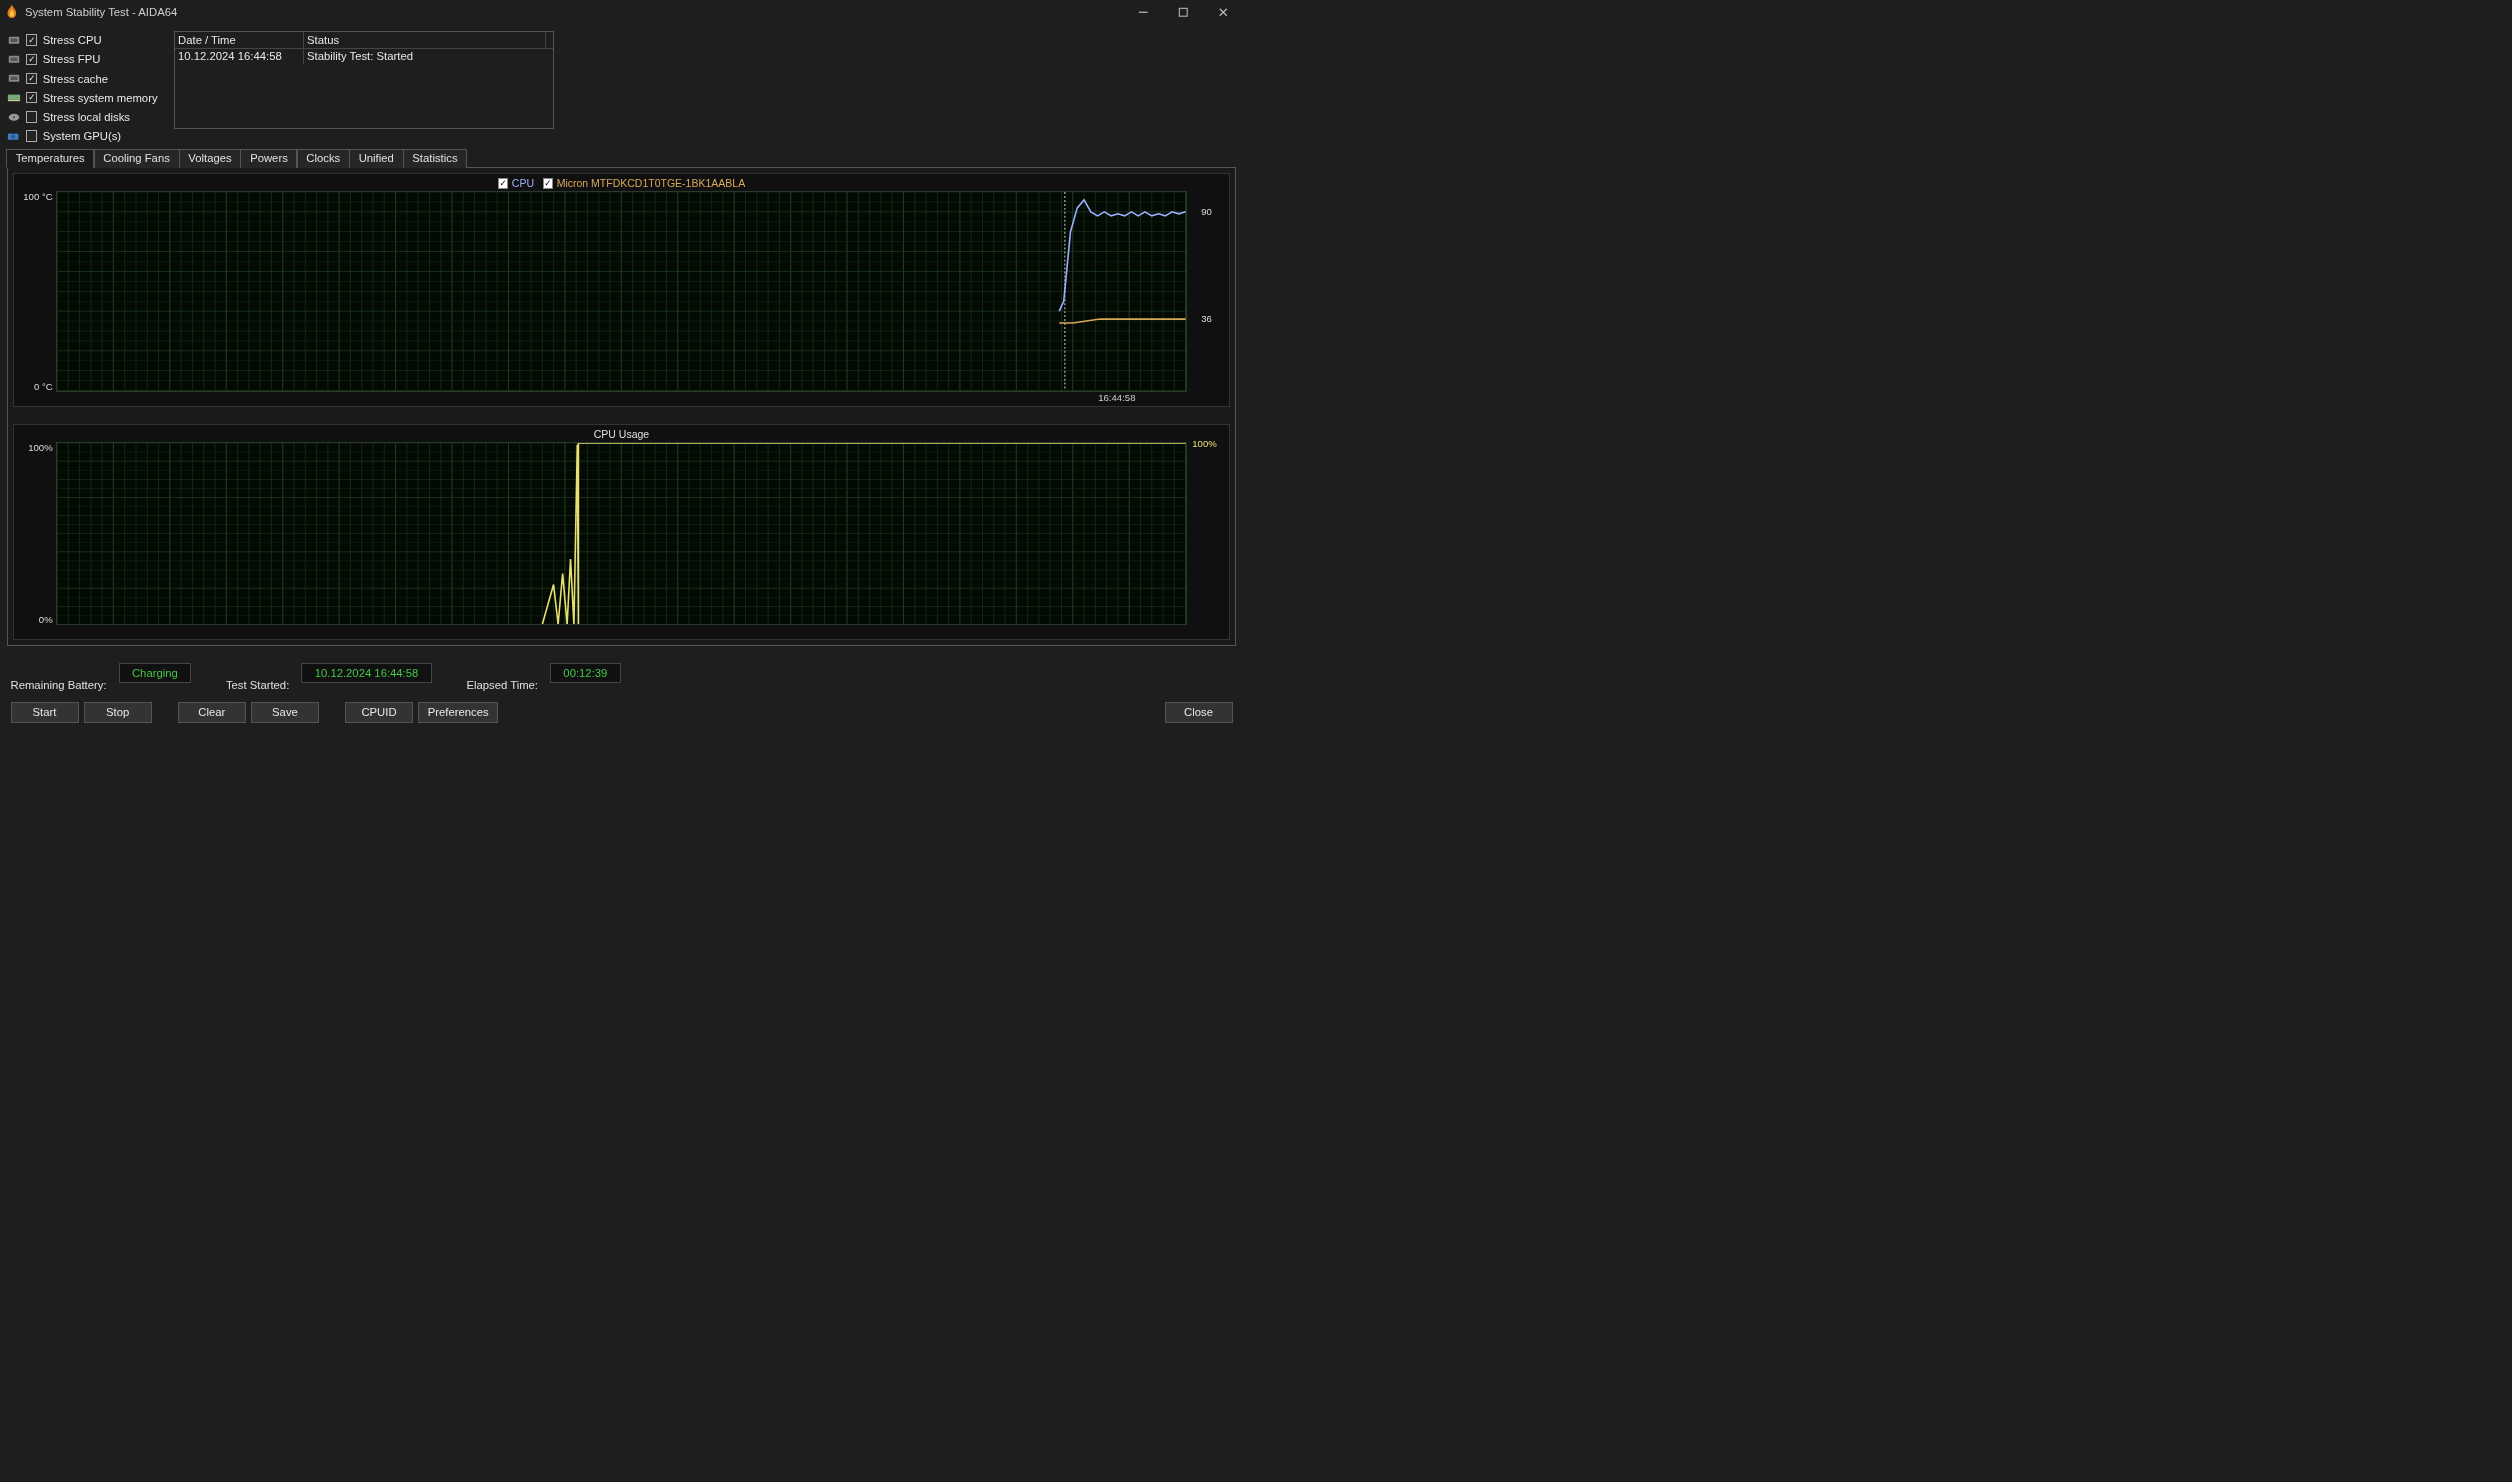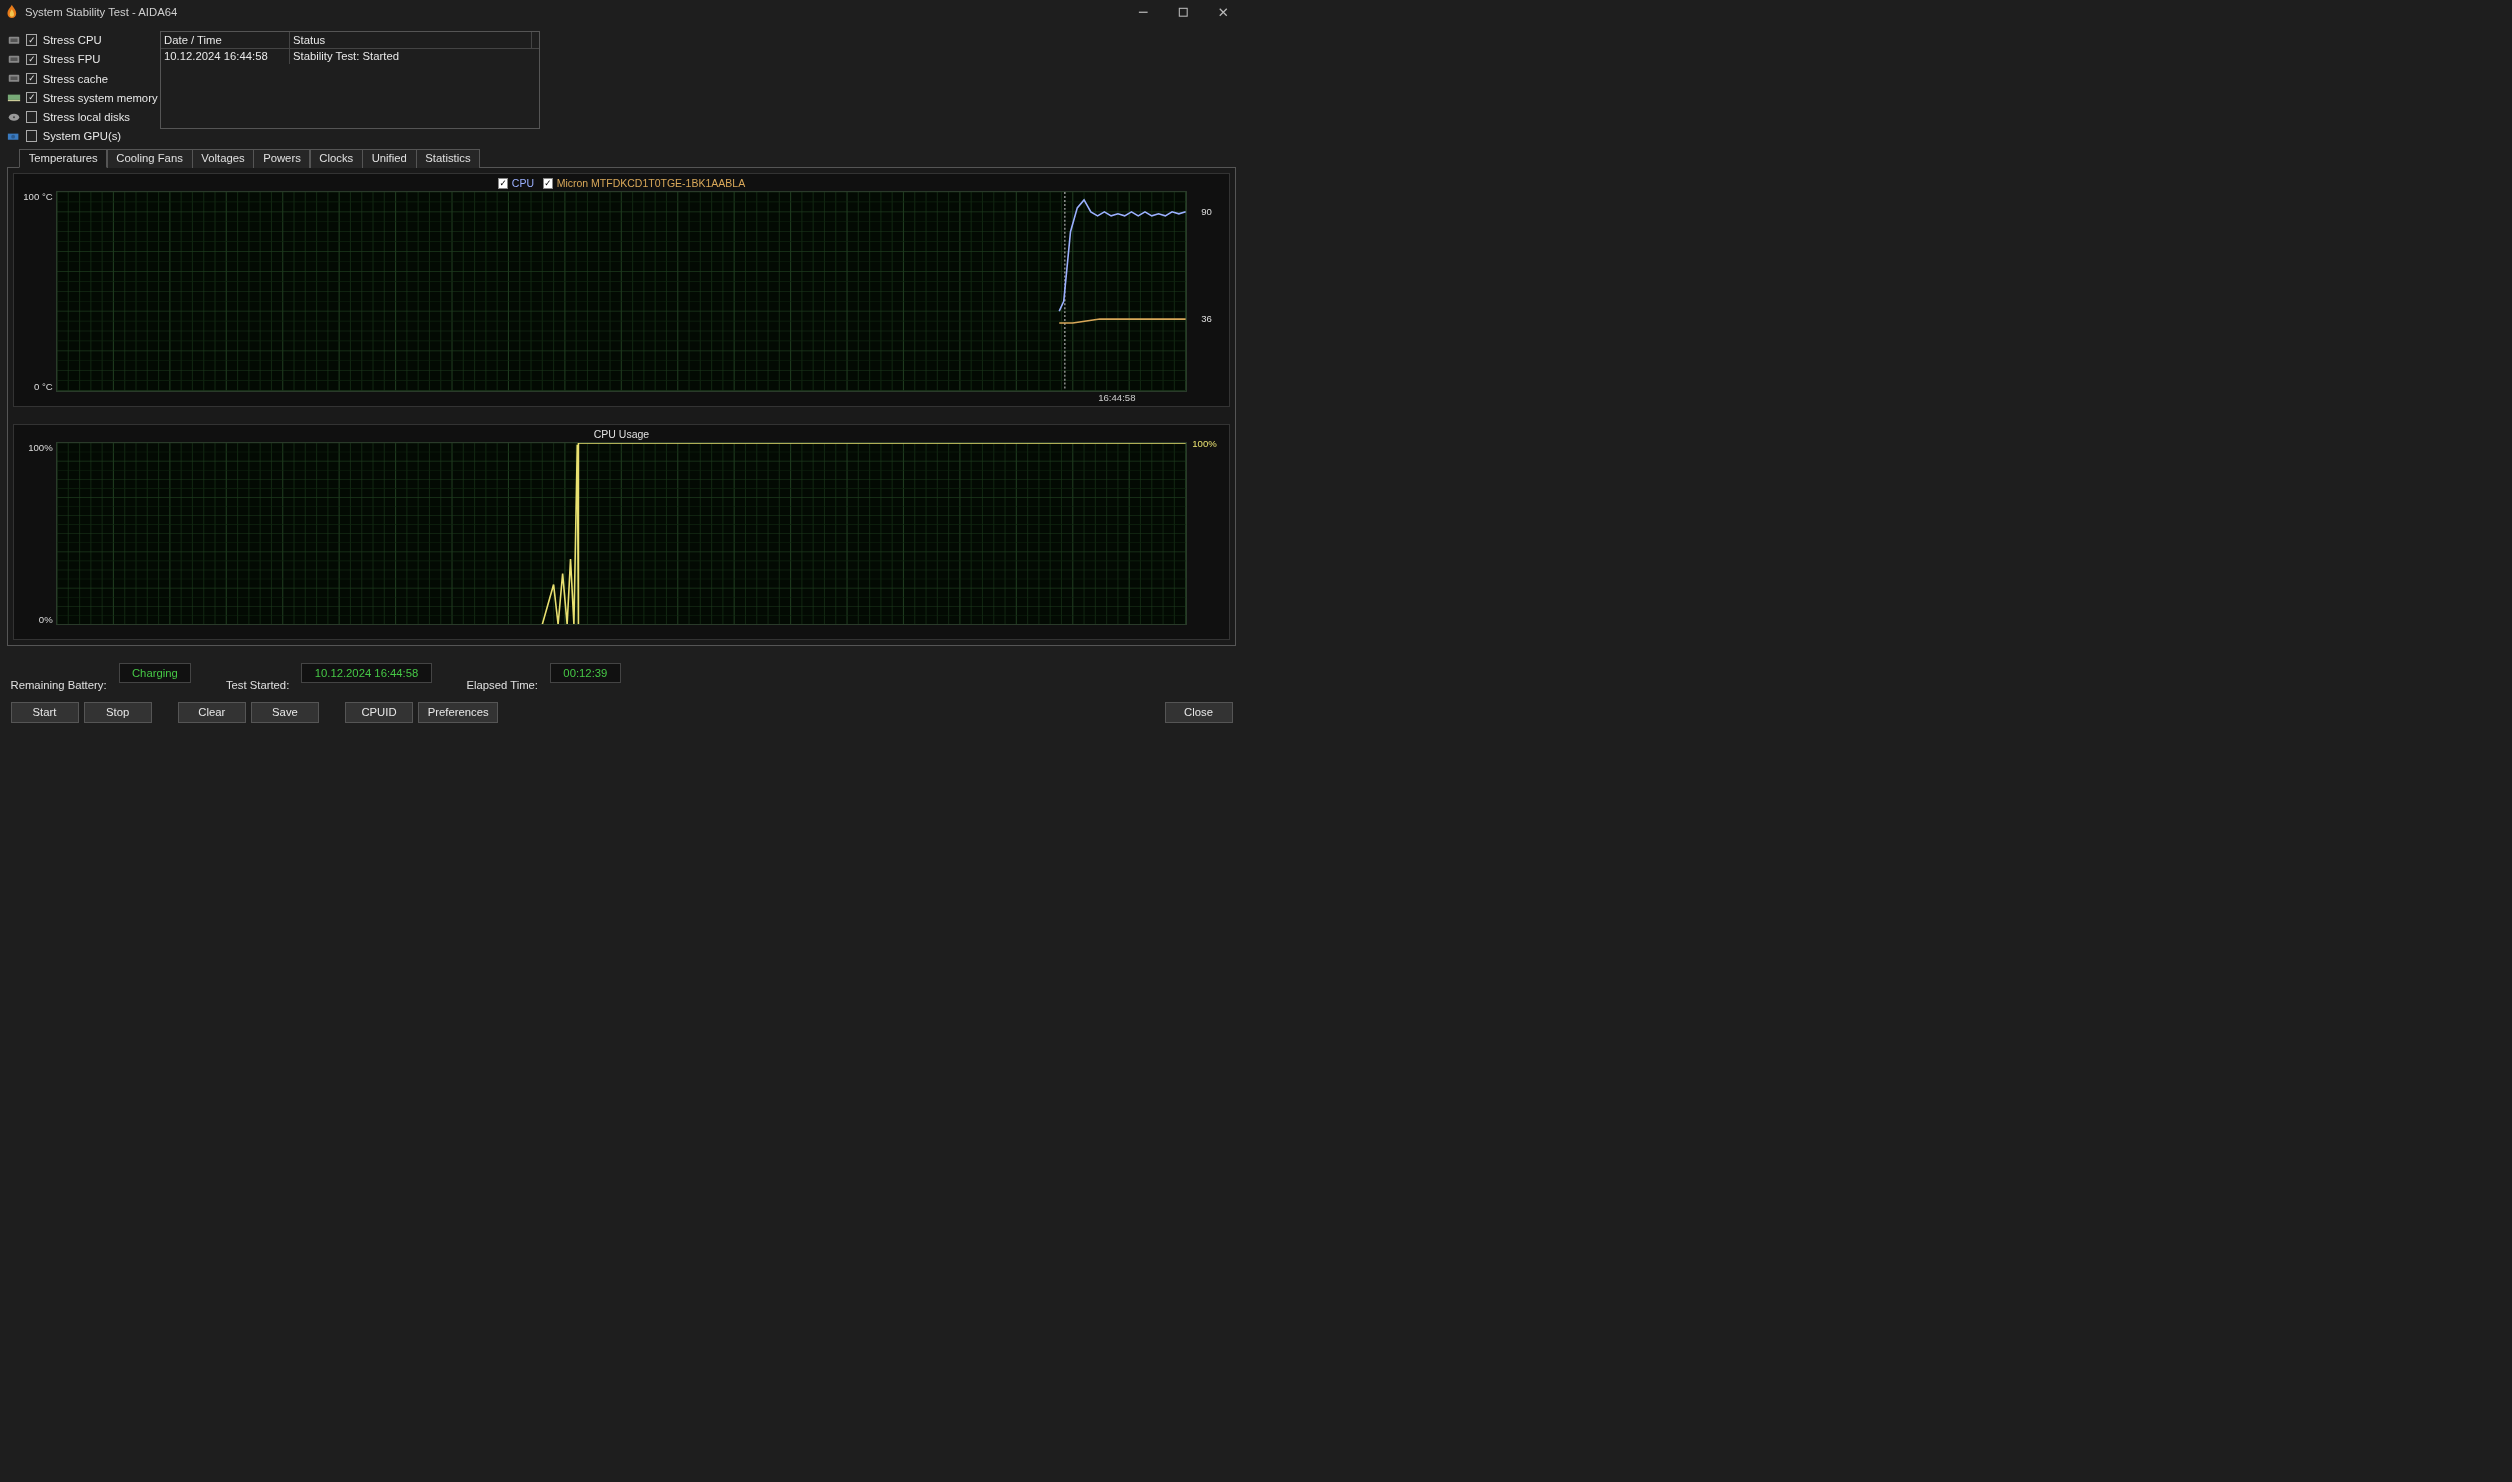--- a/index.html
+++ b/index.html
@@ -28,21 +28,21 @@
     width: 40px; height: 24.4px;
     display: flex; align-items: center; justify-content: center;
     color: #bbb; cursor: pointer;
   }
   .winbtn svg { width: 10.5px; height: 10.5px; }
   
   .top-area {
     display: flex;
     align-items: flex-start;
     padding: 7px 7px 3.5px 7px;
-    gap: 2px;
+    gap: 16px;
   }
   .stress-list { display: flex; flex-direction: column; gap: 1.7px; }
   .stress-row {
     display: flex; align-items: center; gap: 5.2px; height: 17.5px;
   }
   .dev-icon {
     width: 14px; height: 10.5px;
     display: inline-flex; align-items: center; justify-content: center;
   }
   .dev-icon svg { width: 14px; height: 10.5px; }
@@ -61,21 +61,21 @@
     display: flex; flex-direction: column;
   }
   .log-head, .log-row {
     display: flex; align-items: center;
   }
   .log-head { border-bottom: 0.9px solid #444; align-items: center; }
   .log-col1 { width: 129px; padding: 1.7px 3.5px; border-right: 0.9px solid #444; }
   .log-col2 { flex: 1; padding: 1.7px 3.5px; }
   .log-head .log-col2 { border-right: 0.9px solid #444; padding-right:0; margin-right:6.1px; }
   
-  .tabs { display: flex; gap: 0; padding-left: 19px; }
+  .tabs { display: flex; gap: 0; padding-left: 6px; }
   .tab {
     border: 0.9px solid #555; border-bottom: none;
     padding: 1.7px 8.7px 2.6px 8.7px;
     background: #262626; color: #e0e0e0;
     margin-right: -0.9px; cursor: pointer;
     position: relative; top: 0.9px;
   }
   .tab.active { background: #1a1a1a; border-bottom: 0.9px solid #1a1a1a; z-index: 2; }
   
   .charts-wrap {

